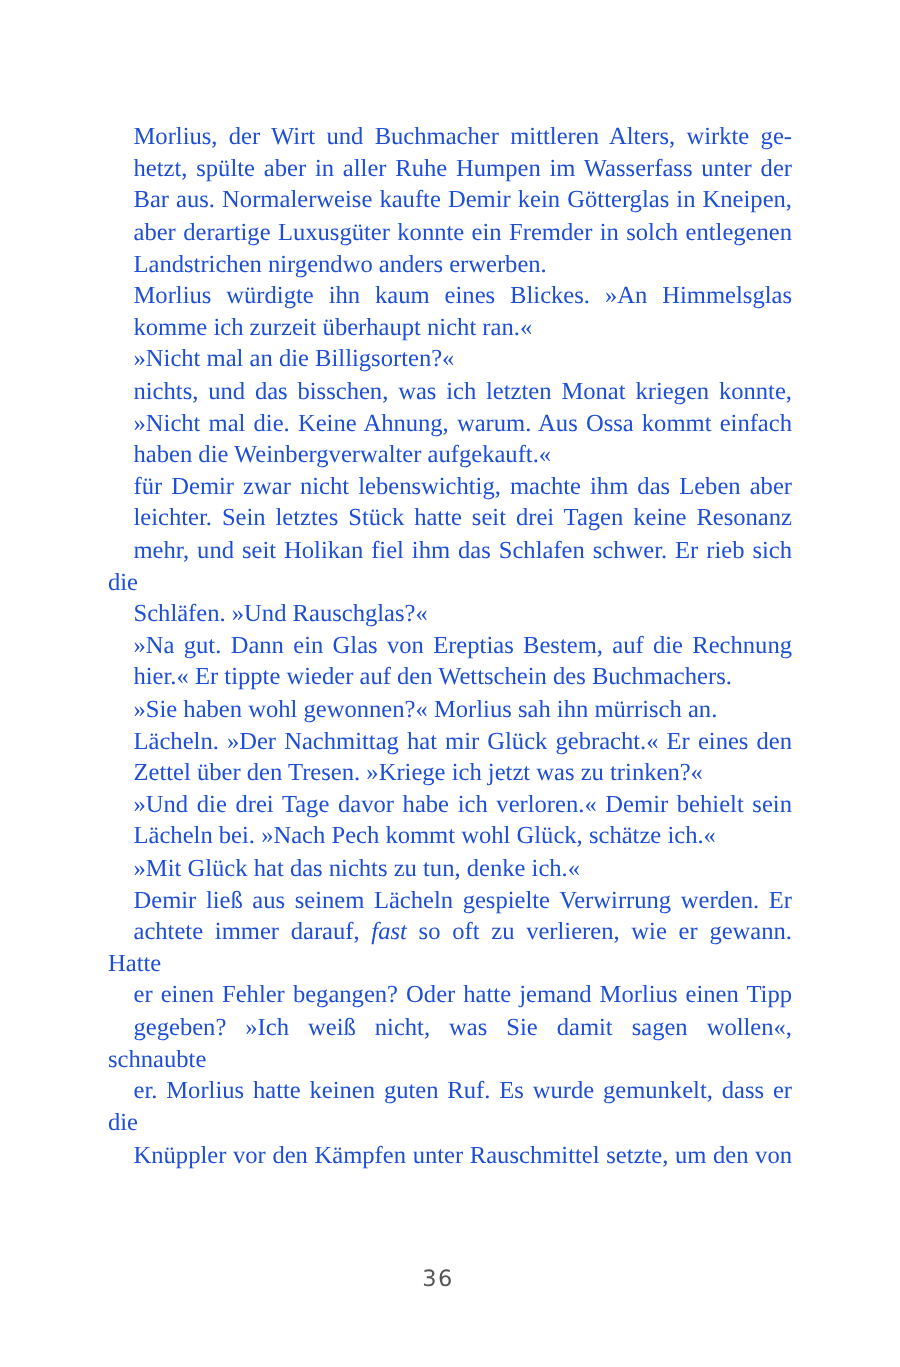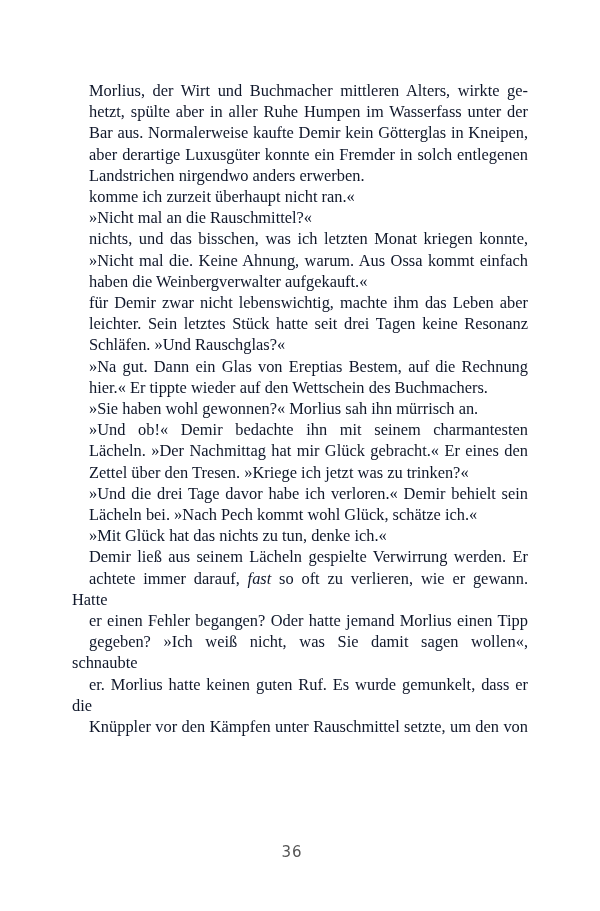--- a/index.html
+++ b/index.html
@@ -14,21 +14,21 @@
       overflow: hidden;
     }
     .page {
       position: absolute;
       left: 72px;
       top: 80px;
       width: 456px;
       font-family: "Liberation Serif", "DejaVu Serif", serif;
       font-size: 16.4px;
       line-height: 21.2px;
-      color: #0f172a;
+      color: #1d4ed8;
       text-align: justify;
       hyphens: manual;
     }
     .page p {
       margin: 0;
       text-indent: 17px;
     }
     .page p .line {
       display: block;
       text-align-last: justify;
@@ -58,44 +58,45 @@
 
 <div class="page">
   <p>
     <span class="line">Morlius, der Wirt und Buchmacher mittleren Alters, wirkte ge-</span>
     <span class="line">hetzt, spülte aber in aller Ruhe Humpen im Wasserfass unter der</span>
     <span class="line">Bar aus. Normalerweise kaufte Demir kein Götterglas in Kneipen,</span>
     <span class="line">aber derartige Luxusgüter konnte ein Fremder in solch entlegenen</span>
     <span class="line last">Landstrichen nirgendwo anders erwerben.</span>
   </p>
   <p>
+    <span class="line">Morlius würdigte ihn kaum eines Blickes. »An Himmelsglas</span>
     <span class="line last">komme ich zurzeit überhaupt nicht ran.«</span>
   </p>
   <p>
-    <span class="line last">»Nicht mal an die Rauschmittel?«</span>
+    <span class="line last">»Nicht mal an die Billigsorten?«</span>
   </p>
   <p>
     <span class="line">nichts, und das bisschen, was ich letzten Monat kriegen konnte,</span>
     <span class="line">»Nicht mal die. Keine Ahnung, warum. Aus Ossa kommt einfach</span>
     <span class="line last">haben die Weinbergverwalter aufgekauft.«</span>
   </p>
   <p>
     <span class="line">für Demir zwar nicht lebenswichtig, machte ihm das Leben aber</span>
     <span class="line">leichter. Sein letztes Stück hatte seit drei Tagen keine Resonanz</span>
+    <span class="line">mehr, und seit Holikan fiel ihm das Schlafen schwer. Er rieb sich die</span>
     <span class="line last">Schläfen. »Und Rauschglas?«</span>
   </p>
   <p>
     <span class="line">»Na gut. Dann ein Glas von Ereptias Bestem, auf die Rechnung</span>
     <span class="line last">hier.« Er tippte wieder auf den Wettschein des Buchmachers.</span>
   </p>
   <p>
     <span class="line last">»Sie haben wohl gewonnen?« Morlius sah ihn mürrisch an.</span>
   </p>
   <p>
-    <span class="line">»Und ob!« Demir bedachte ihn mit seinem charmantesten</span>
     <span class="line">Lächeln. »Der Nachmittag hat mir Glück gebracht.« Er eines den</span>
     <span class="line last">Zettel über den Tresen. »Kriege ich jetzt was zu trinken?«</span>
   </p>
   <p>
     <span class="line">»Und die drei Tage davor habe ich verloren.« Demir behielt sein</span>
     <span class="line last">Lächeln bei. »Nach Pech kommt wohl Glück, schätze ich.«</span>
   </p>
   <p>
     <span class="line last">»Mit Glück hat das nichts zu tun, denke ich.«</span>
   </p>

